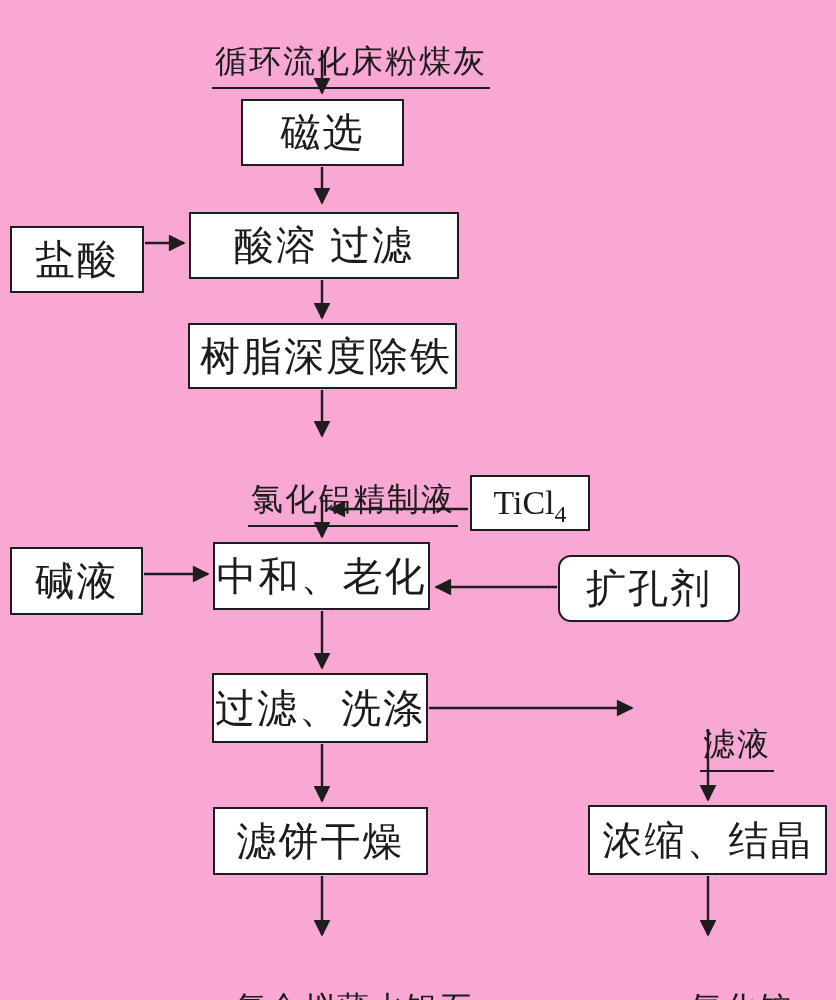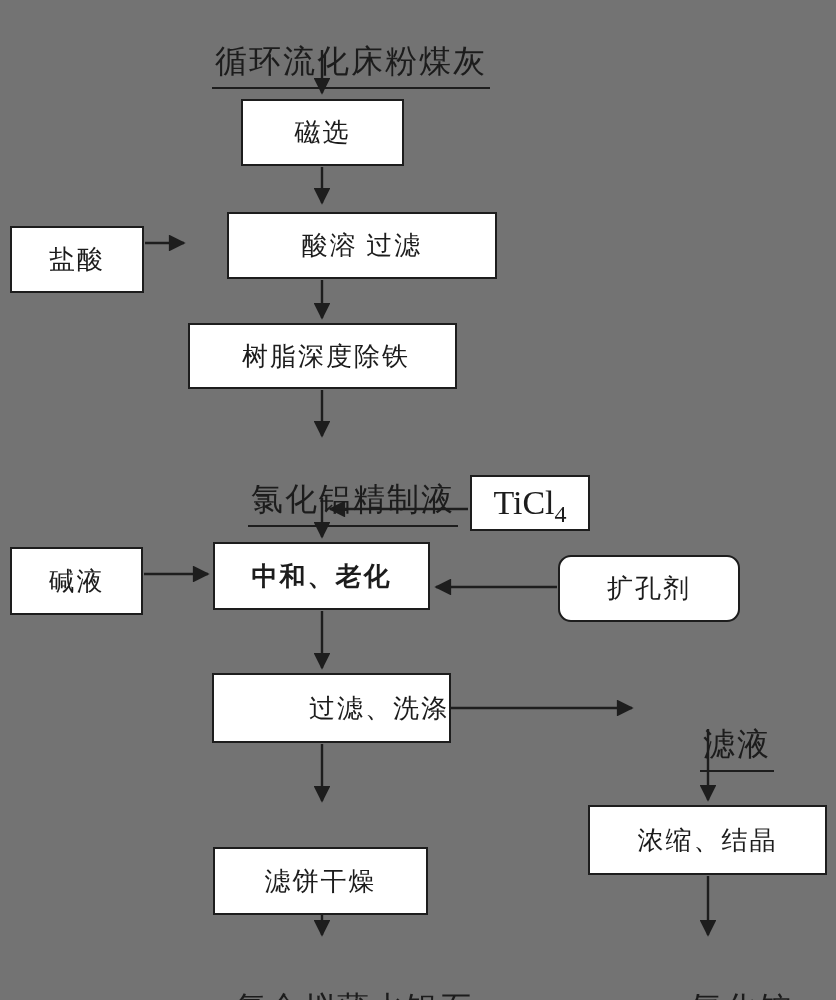--- a/index.html
+++ b/index.html
@@ -4,33 +4,33 @@
 <style>
   html, body {
     margin: 0;
     padding: 0;
     background: #ffffff;
   }
   #stage {
     position: relative;
     width: 836px;
     height: 1000px;
-    background: #737373;
+    background: #f9a8d4;
     font-family: "Liberation Serif", "DejaVu Serif", serif;
     color: #1c1c1c;
     overflow: hidden;
   }
   .node-box {
     position: absolute;
     border: 2px solid #1d1d1d;
     background: #ffffff;
     display: flex;
     align-items: center;
     justify-content: center;
-    font-size: 26px;
+    font-size: 40px;
     letter-spacing: 2px;
     white-space: pre;
     box-sizing: border-box;
   }
   .flow-label {
     position: absolute;
     text-align: center;
     font-size: 32px;
     letter-spacing: 2px;
     white-space: pre;
@@ -109,49 +109,49 @@
   </div>
 
   <div class="node-box" style="left:241px; top:99px;  width:163px; height:67px;">
     <span>磁选</span>
   </div>
 
   <div class="node-box" style="left:10px;  top:226px; width:134px; height:67px;">
     <span>盐酸</span>
   </div>
 
-  <div class="node-box" style="left:189px; top:212px; width:270px; height:67px;margin-left:38px;">
+  <div class="node-box" style="left:189px; top:212px; width:270px; height:67px;">
     <span>酸溶 过滤</span>
   </div>
 
   <div class="node-box" style="left:188px; top:323px; width:269px; height:66px;padding-left:7px;">
     <span>树脂深度除铁</span>
   </div>
 
   <div class="node-box chem" style="left:470px; top:475px; width:120px; height:56px;">
     <span><span>TiCl</span><sub>4</sub></span>
   </div>
 
   <div class="node-box" style="left:10px;  top:541px; width:133px; height:68px;margin-top:6px;">
     <span>碱液</span>
   </div>
 
-  <div class="node-box" style="left:213px; top:542px; width:217px; height:68px;font-weight:bold;">
+  <div class="node-box" style="left:213px; top:542px; width:217px; height:68px;">
     <span>中和、老化</span>
   </div>
 
   <div class="node-box" style="left:558px; top:555px; width:182px; height:67px;border-radius:13px;">
     <span>扩孔剂</span>
   </div>
 
-  <div class="node-box" style="left:212px; top:673px; width:239px; height:70px;justify-content:flex-end;">
+  <div class="node-box" style="left:212px; top:673px; width:216px; height:70px;">
     <span>过滤、洗涤</span>
   </div>
 
-  <div class="node-box" style="left:213px; top:847px; width:215px; height:68px;">
+  <div class="node-box" style="left:213px; top:807px; width:215px; height:68px;">
     <span>滤饼干燥</span>
   </div>
 
   <div class="node-box" style="left:588px; top:805px; width:239px; height:70px;align-items:center;">
     <span>浓缩、结晶</span>
   </div>
 
 </div>
 
 </body></html>

